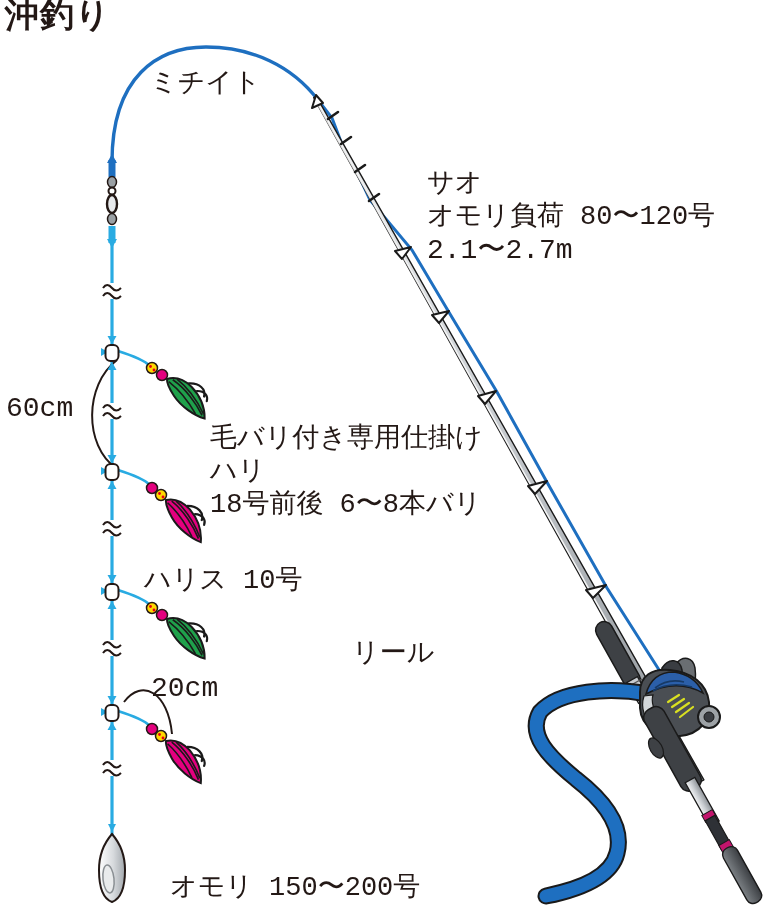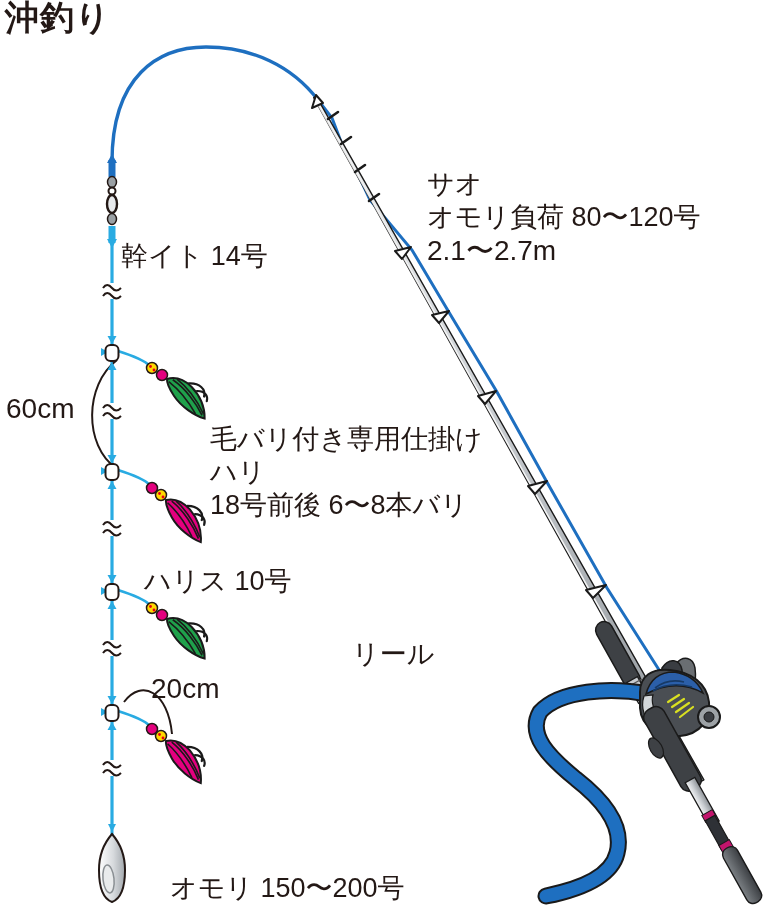--- a/index.html
+++ b/index.html
@@ -1,18 +1,18 @@
 <!DOCTYPE html>
 <html><head>
 <meta charset="utf-8">
 <style>
   html,body{margin:0;padding:0;background:#fff;}
   .stage{
     position:relative;width:768px;height:907px;background:#ffffff;
-    font-family:Liberation Sans, sans-serif;color:#231815;overflow:hidden;
+    font-family:Liberation Mono, monospace;color:#231815;overflow:hidden;
   }
   .stage svg{position:absolute;left:0;top:0;}
   .lbl{position:absolute;font-size:27px;line-height:33px;white-space:nowrap;color:#231815;}
   .title{font-size:34px;font-weight:bold;letter-spacing:1px;}
   .num{font-size:28px;}
   .right{text-align:left;}
 </style>
 </head>
 <body>
 
@@ -217,23 +217,23 @@
     <polygon points="108,824 116,824 112,832" fill="#29abe2"></polygon>
     <line x1="112" y1="824" x2="112" y2="836" stroke="#29abe2" stroke-width="3"></line>
     <path d="M112,834 C105,842 99,854 99,870 C99,888 104,899 112,902 C120,899 125,888 125,870 C125,854 119,842 112,834 Z" fill="url(#sinkerGrad)" stroke="#231815" stroke-width="2"></path>
     <ellipse cx="108.5" cy="879" rx="5.5" ry="14" transform="rotate(-6 108.5 879)" fill="#e9ebec" stroke="#8a8f93" stroke-width="1.5"></ellipse>
   </g>
 </svg>
 
 <div class="lbl title" style="left:5px;top:1px;">沖釣り</div>
 
 <div class="lbl" style="left:150px;top:68px;">
-</div>
-
-<div class="lbl" style="left:121px;top:240px;">幹イト 14号</div>
+  <div>ミチイト</div>
+</div>
+
 
 <div class="lbl num" style="left:6px;top:392px;">60cm</div>
 
 <div class="lbl" style="left:210px;top:423px;">
   <div>毛バリ付き専用仕掛け</div>
   <div>ハリ</div>
   <div>18号前後 6〜8本バリ</div>
 </div>
 
 <div class="lbl" style="left:144px;top:565px;">ハリス 10号</div>

